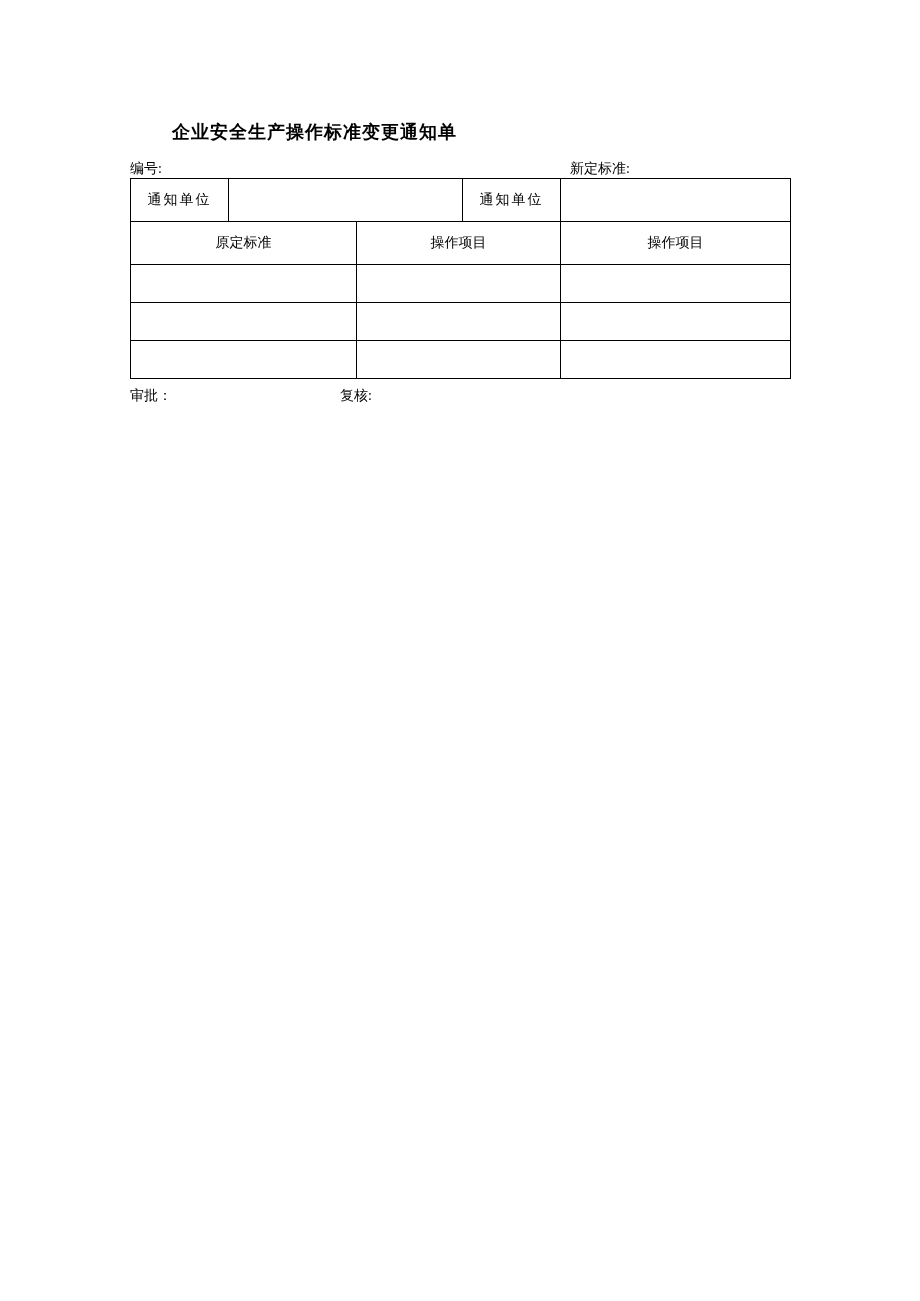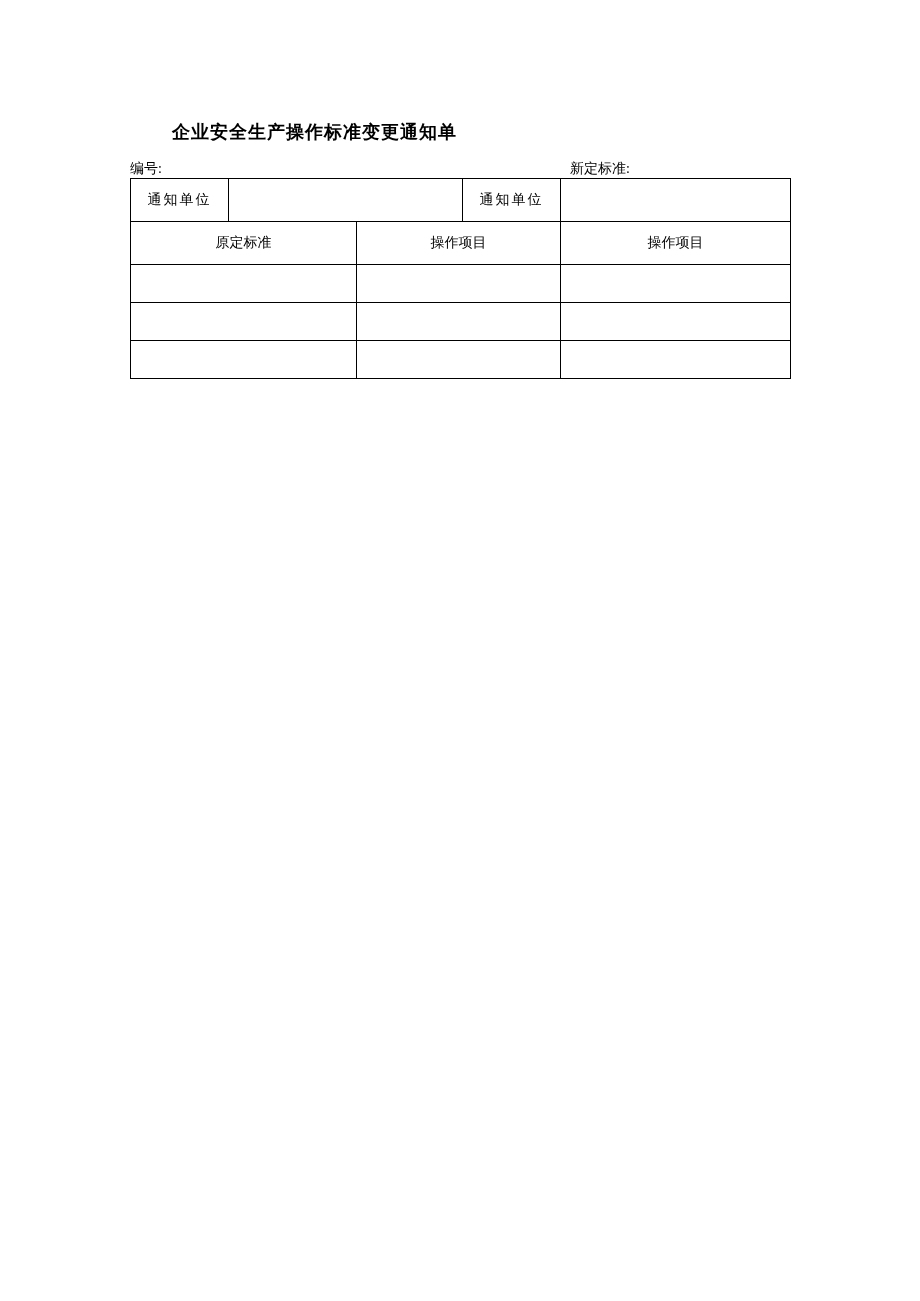--- a/index.html
+++ b/index.html
@@ -120,14 +120,24 @@
       <td colspan="2"></td>
     </tr>
     <tr>
       <td colspan="2"></td>
       <td colspan="2"></td>
       <td colspan="2"></td>
     </tr>
   </tbody>
     </table>
 
+  <div class="footer-row">
+    <div class="footer-left">
+      <span>审批：</span>
+      <span></span>
+    </div>
+    <div class="footer-mid">
+      <span>复核:</span>
+      <span></span>
+    </div>
+  </div>
 
 </div>
 
 </body></html>

